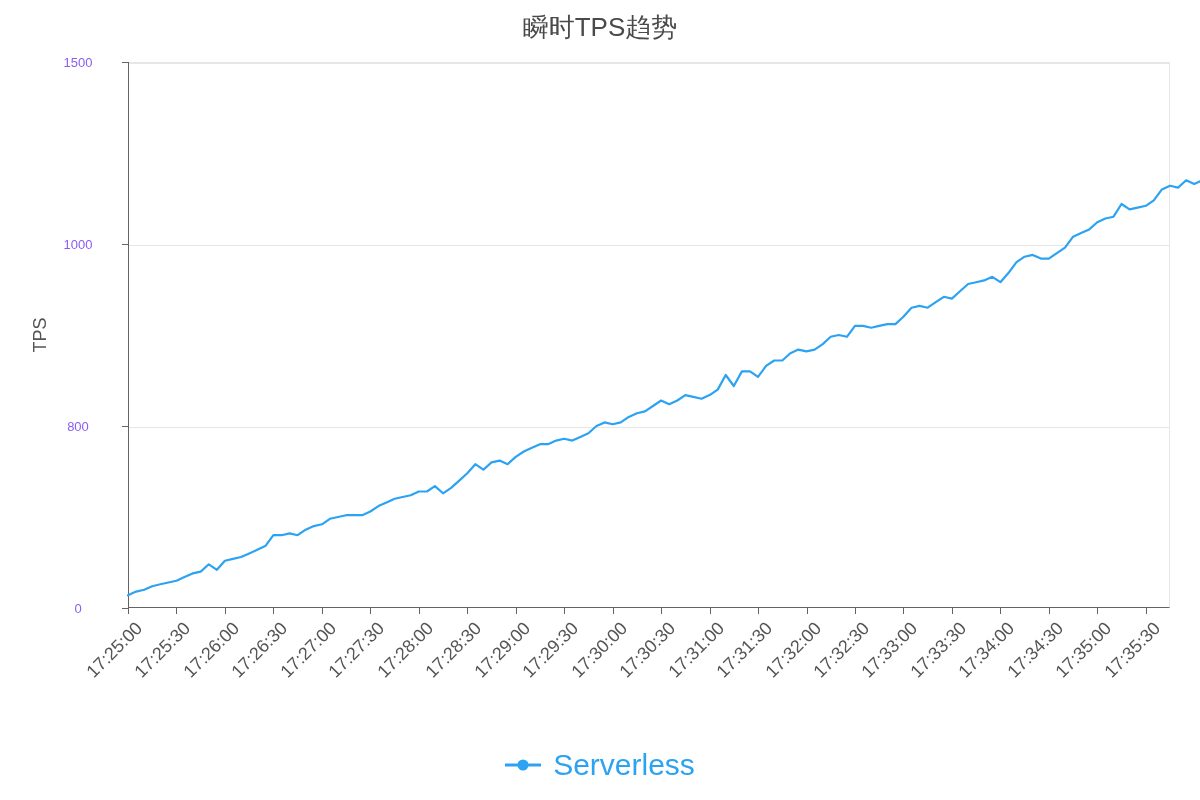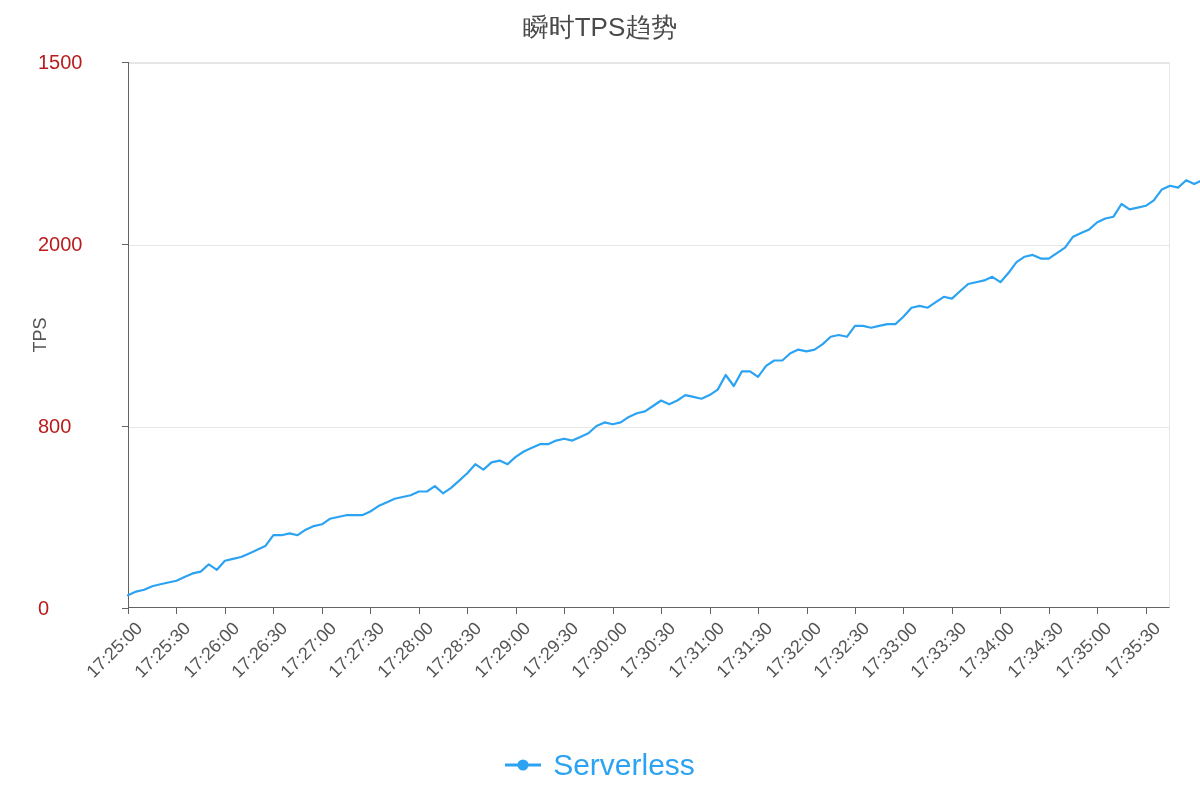--- a/index.html
+++ b/index.html
@@ -42,23 +42,23 @@
     left: 128px;
     top: 62px;
     width: 0;
     height: 546px;
     border-left: 1px solid #646464;
   }
   .y-tick-label {
     position: absolute;
     right: 1082px;
     width: 80px;
-    text-align: left;
-    font-size: 20px;
-    color: #b91c1c;
+    text-align: center;
+    font-size: 13px;
+    color: #8b5cf6;
     transform: translateY(-50%);
   }
   .y-tick-mark {
     position: absolute;
     left: 122px;
     width: 6px;
     height: 0;
     border-top: 1px solid #646464;
   }
   .y-axis-title {
@@ -163,21 +163,21 @@
     </span>
     <span>Serverless</span>
   </span>
 </div>
 
 <div class="y-tick-mark" style="top: 608px;"></div>
 <div class="y-tick-label" style="top: 608px;">0</div>
 <div class="y-tick-mark" style="top: 426px;"></div>
 <div class="y-tick-label" style="top: 426px;">800</div>
 <div class="y-tick-mark" style="top: 244px;"></div>
-<div class="y-tick-label" style="top: 244px;">2000</div>
+<div class="y-tick-label" style="top: 244px;">1000</div>
 <div class="y-tick-mark" style="top: 62px;"></div>
 <div class="y-tick-label" style="top: 62px;">1500</div>
 <div class="x-tick-mark" style="left: 128px;"></div>
 <div class="x-tick-label" style="left: 132px;">17:25:00</div>
 <div class="x-tick-mark" style="left: 176.465px;"></div>
 <div class="x-tick-label" style="left: 180.465px;">17:25:30</div>
 <div class="x-tick-mark" style="left: 224.93px;"></div>
 <div class="x-tick-label" style="left: 228.93px;">17:26:00</div>
 <div class="x-tick-mark" style="left: 273.395px;"></div>
 <div class="x-tick-label" style="left: 277.395px;">17:26:30</div>

